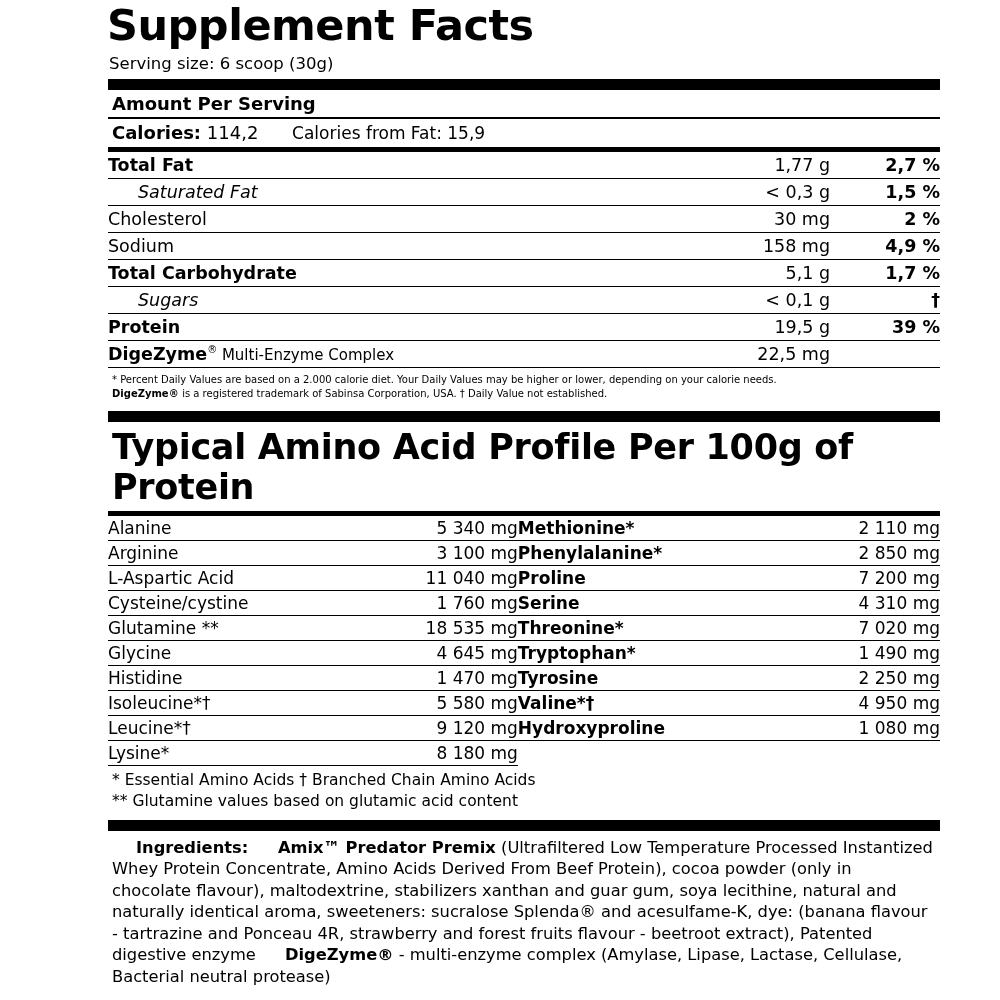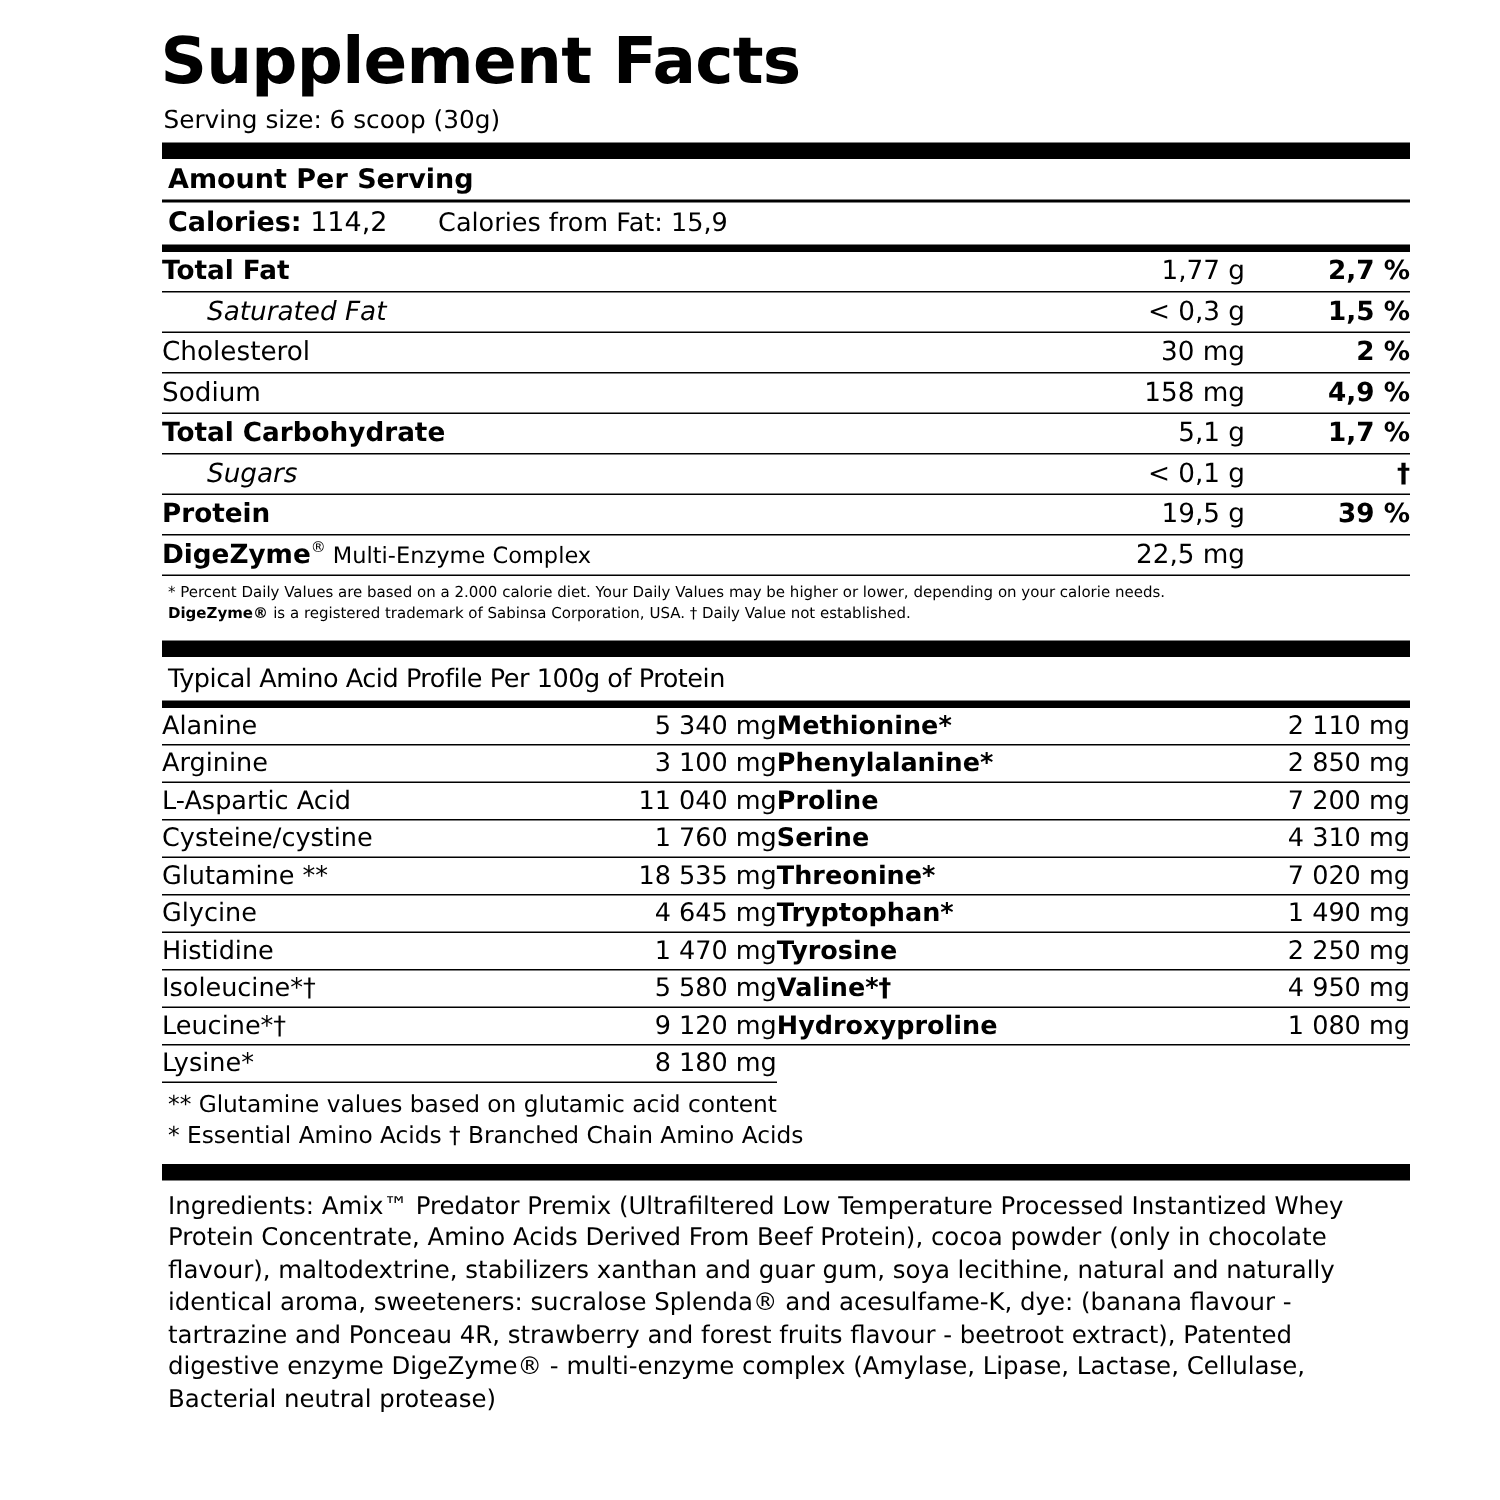--- a/index.html
+++ b/index.html
@@ -12,21 +12,21 @@
     height: 1000px;
     font-family: "DejaVu Sans", sans-serif;
     color: #000000;
     overflow: hidden;
   }
   .page {
     position: relative;
     width: 1000px;
     height: 1000px;
     box-sizing: border-box;
-    padding: 16px 60px 0 60px;
+    padding: 0 60px 0 60px;
   }
 
   
   .sf-title {
     font-size: 43px;
     font-weight: bold;
     letter-spacing: -0.5px;
     line-height: 1;
     padding-top: 4px;
     padding-left: 47px;
@@ -104,22 +104,22 @@
 
   .footnote {
     font-size: 10px;
     line-height: 1.35;
     padding: 5px 4px 5px 52px;
   }
   .footnote b { font-weight: bold; }
 
   
   .aa-title {
-    font-size: 17px;
-    font-weight: normal;
+    font-size: 35px;
+    font-weight: bold;
     letter-spacing: -0.3px;
     padding: 5px 0 4px 52px;
   }
   table.aa {
     width: calc(100% - 48px);
     margin-left: 48px;
     border-collapse: collapse;
   }
   table.aa td {
     font-size: 17px;
@@ -139,21 +139,21 @@
     padding: 4px 0 2px 52px;
   }
 
   
   .ingredients {
     font-size: 16.3px;
     line-height: 1.32;
     padding: 6px 6px 0 52px;
     text-align: left;
   }
-  .ingredients b { font-weight: normal; }
+  .ingredients b { font-weight: bold; margin-left: 24px; }
 </style>
 </head>
 <body>
 
 <div class="page">
 
   <div class="sf-title">Supplement Facts</div>
   <div class="serving">Serving size: 6 scoop (30g)</div>
 
   <div class="rule-thick"></div>
@@ -282,21 +282,21 @@
     <tr class="noborder-left">
       <td class="aname">Lysine*</td>
       <td class="avalue">8 180 mg</td>
       <td class="aname2"></td>
       <td class="avalue2"></td>
     </tr>
   </tbody>
     </table>
 
   <div class="aa-notes">
+    <div>* Essential Amino Acids    † Branched Chain Amino Acids</div>
     <div>** Glutamine values based on glutamic acid content</div>
-    <div>* Essential Amino Acids    † Branched Chain Amino Acids</div>
   </div>
 
   <div class="rule-thick"></div>
 
   <div class="ingredients"><b>Ingredients:</b><b> Amix™ Predator Premix</b><span> (Ultrafiltered Low Temperature Processed Instantized Whey Protein Concentrate, Amino Acids Derived From Beef Protein), cocoa powder (only in chocolate flavour), maltodextrine, stabilizers xanthan and guar gum, soya lecithine, natural and naturally identical aroma, sweeteners: sucralose Splenda® and acesulfame-K, dye: (banana flavour - tartrazine and Ponceau 4R, strawberry and forest fruits flavour - beetroot extract), Patented digestive enzyme </span><b>DigeZyme®</b><span> - multi-enzyme complex (Amylase, Lipase, Lactase, Cellulase, Bacterial neutral protease)</span></div>
 
 </div>
 
 </body></html>

